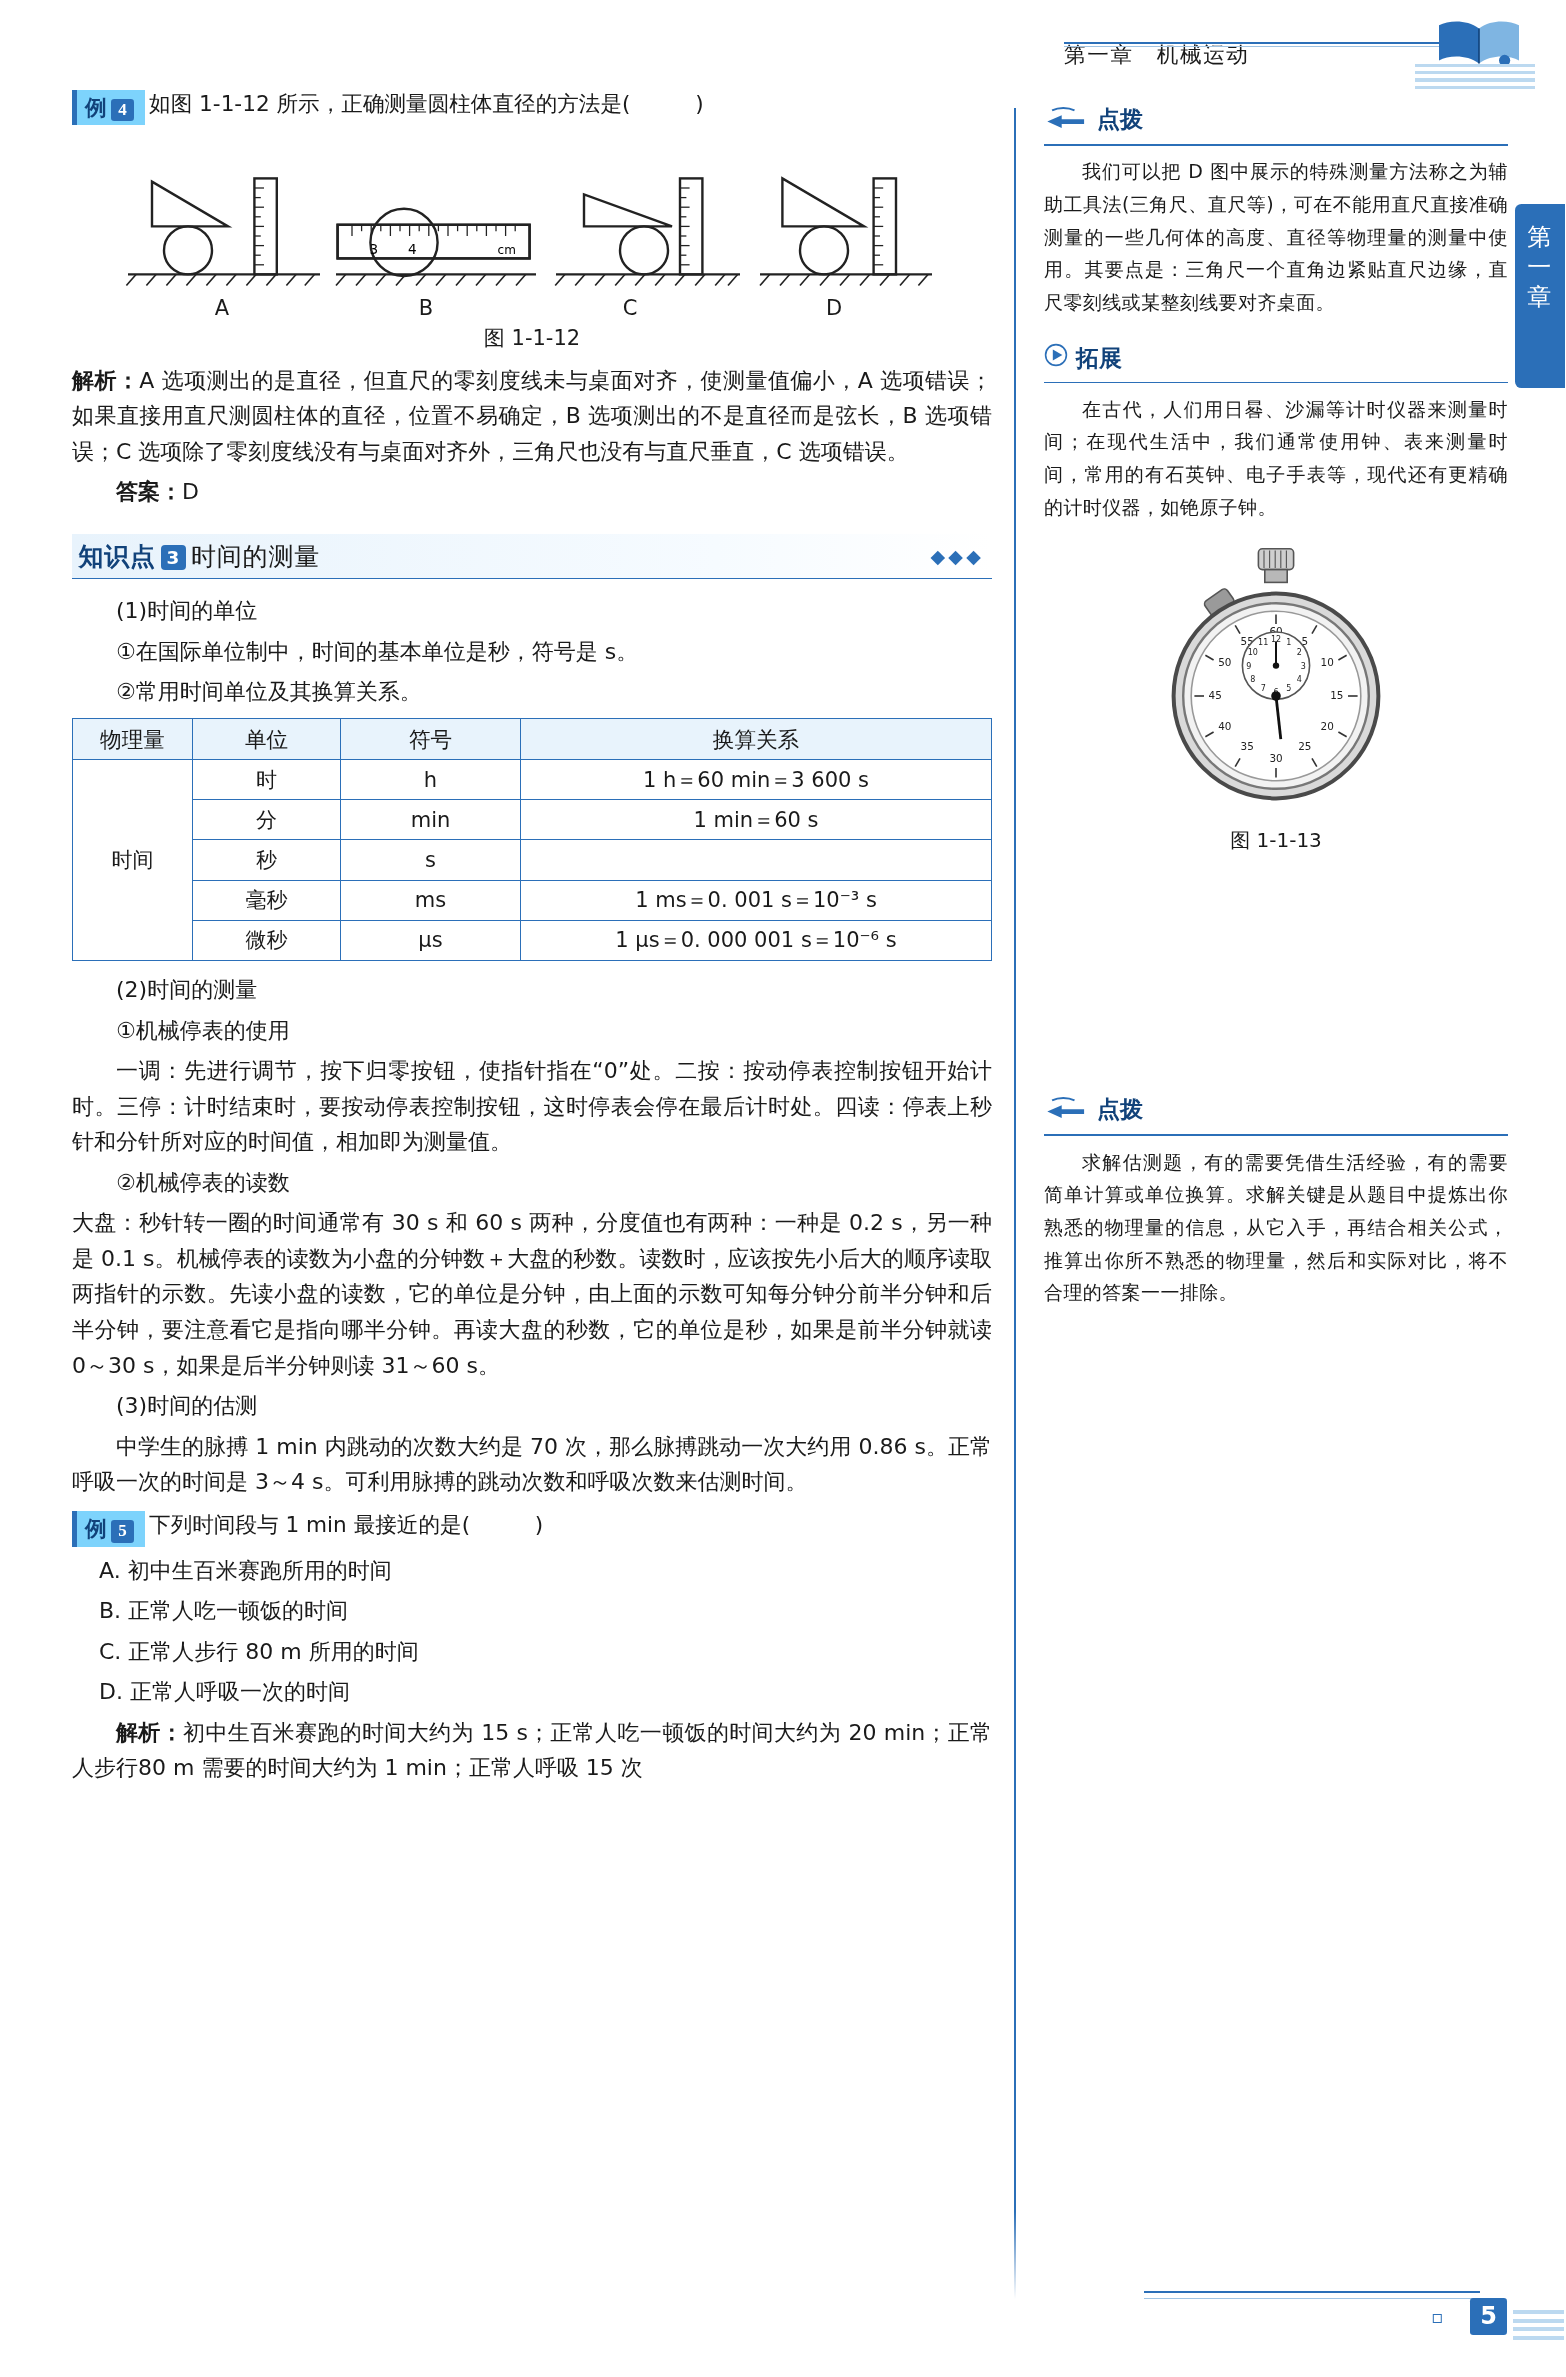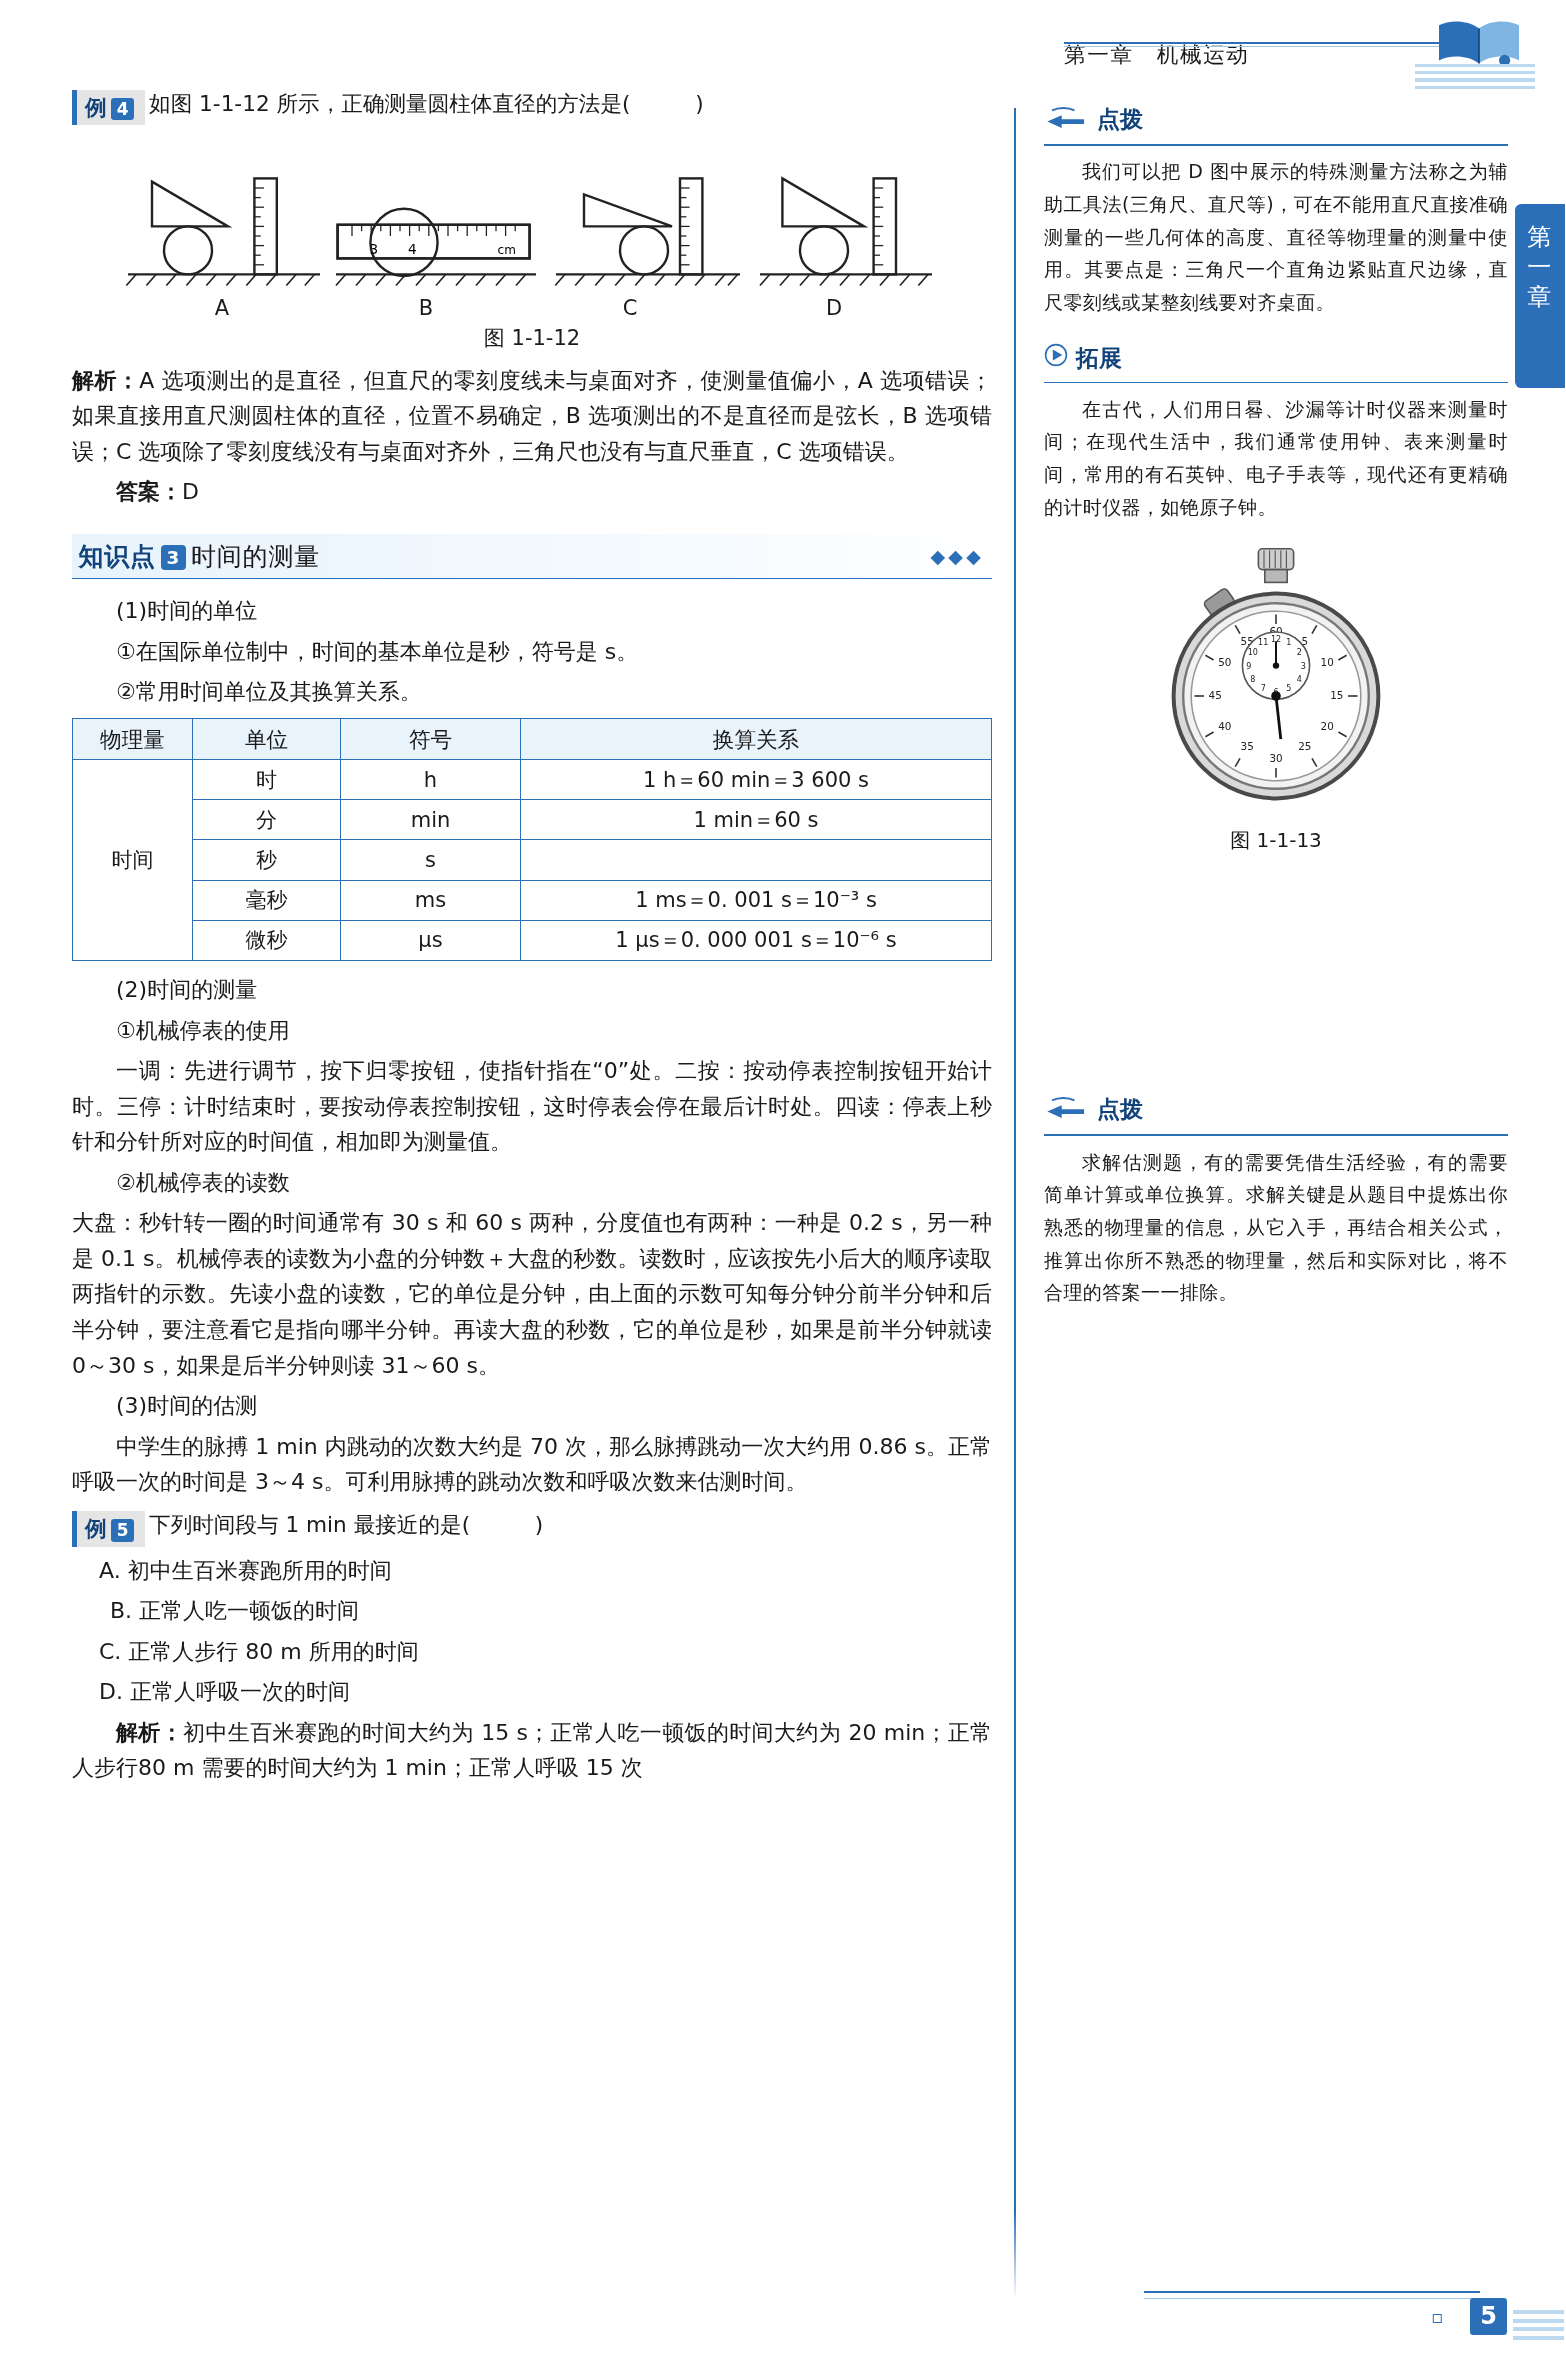--- a/index.html
+++ b/index.html
@@ -33,23 +33,24 @@
   .chapter-tab {
     position:absolute; top:204px; left:1515px; width:50px; height:184px;
     background:#2b6fb8; border-radius:6.4px 0 0 6.4px;
     color:#fff; font-size:24px; line-height:1.25; text-align:center;
     padding-top:17.6px; letter-spacing:1.6px;
   }
   .chapter-tab span { display:block; }
 
   
   .ex-label {
-    display:inline-block; background:#e5e5e5; border-left:5.6px solid #2b6fb8;
+    display:inline-block; background:#7dd3fc; border-left:5.6px solid #2b6fb8;
     padding:3.2px 11.2px 3.2px 8px; font-size:21.6px; color:#11427a; font-weight:bold;
     vertical-align:middle;
+    font-family:Liberation Serif, serif;
   }
   .ex-label b { display:inline-block; background:#2b6fb8; color:#fff; width:22.4px; height:22.4px;
     border-radius:3.2px; text-align:center; line-height:22.4px; font-size:17px; margin-left:4.8px; }
   .ex-line { font-size:21.6px; line-height:1.5; }
   .ex-row { margin-bottom:6.4px; }
 
   
   .fig-1 { position:relative; height:152px; margin:14.4px 0 4.8px 48px; width:816px; }
   .fig-caption { text-align:center; font-size:21px; margin:3.2px 0 11.2px 0; }
   .fig-letters { display:flex; width:816px; margin-left:48px; font-size:21px; }
@@ -351,21 +352,21 @@
     <p class="body indent">(3)时间的估测</p>
     <p class="body indent">中学生的脉搏 1 min 内跳动的次数大约是 70 次，那么脉搏跳动一次大约用 0.86 s。正常呼吸一次的时间是 3～4 s。可利用脉搏的跳动次数和呼吸次数来估测时间。</p>
 
     <div class="ex-row" style="margin-top:9.6px;">
       <span class="ex-label">
         <span>例</span><b>5</b>
       </span>
       <span class="ex-line">下列时间段与 1 min 最接近的是(　　　)</span>
     </div>
     <p class="body" style="margin-left:27px;">A. 初中生百米赛跑所用的时间</p>
-    <p class="body" style="margin-left:38px;">B. 正常人吃一顿饭的时间</p>
+    <p class="body" style="margin-left:27px;">B. 正常人吃一顿饭的时间</p>
     <p class="body" style="margin-left:27px;">C. 正常人步行 80 m 所用的时间</p>
     <p class="body" style="margin-left:27px;">D. 正常人呼吸一次的时间</p>
     <p class="body" style="text-indent:2em;">
       <span class="bold">解析：</span><span>初中生百米赛跑的时间大约为 15 s；正常人吃一顿饭的时间大约为 20 min；正常人步行80 m 需要的时间大约为 1 min；正常人呼吸 15 次</span>
     </p>
   </div>
 
   <div class="right-col">
 
     <div class="panel">

